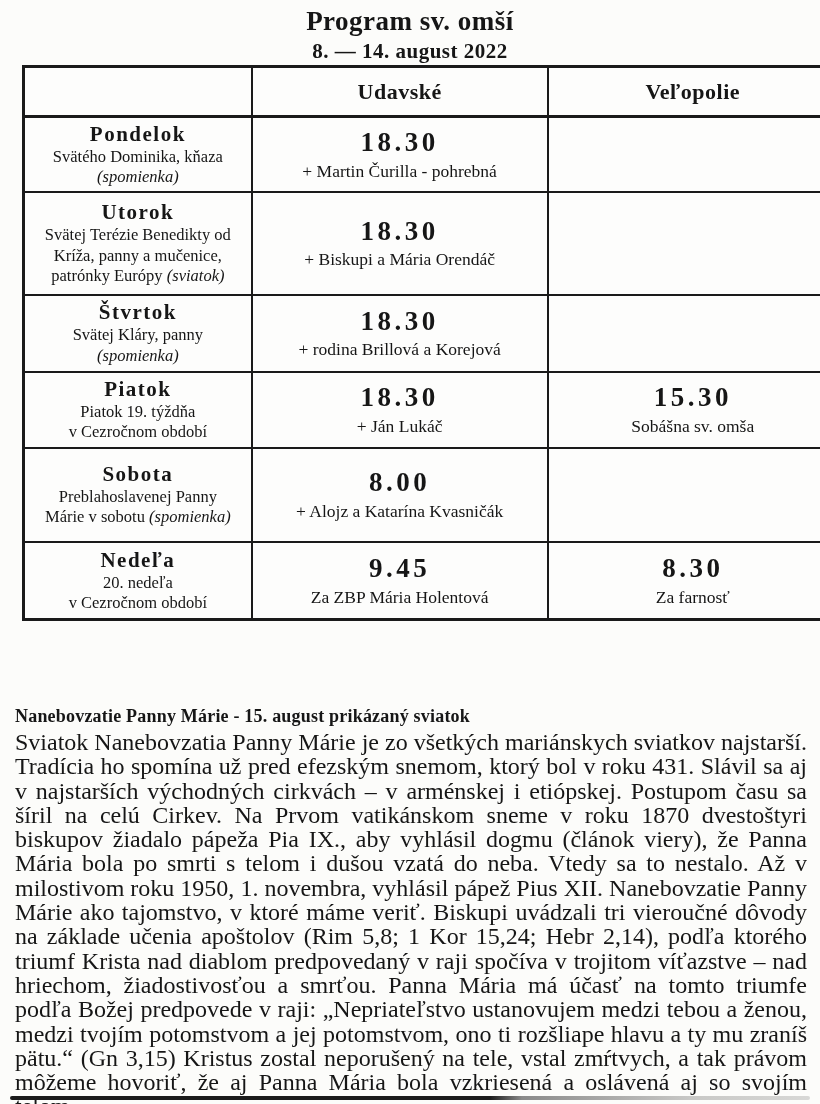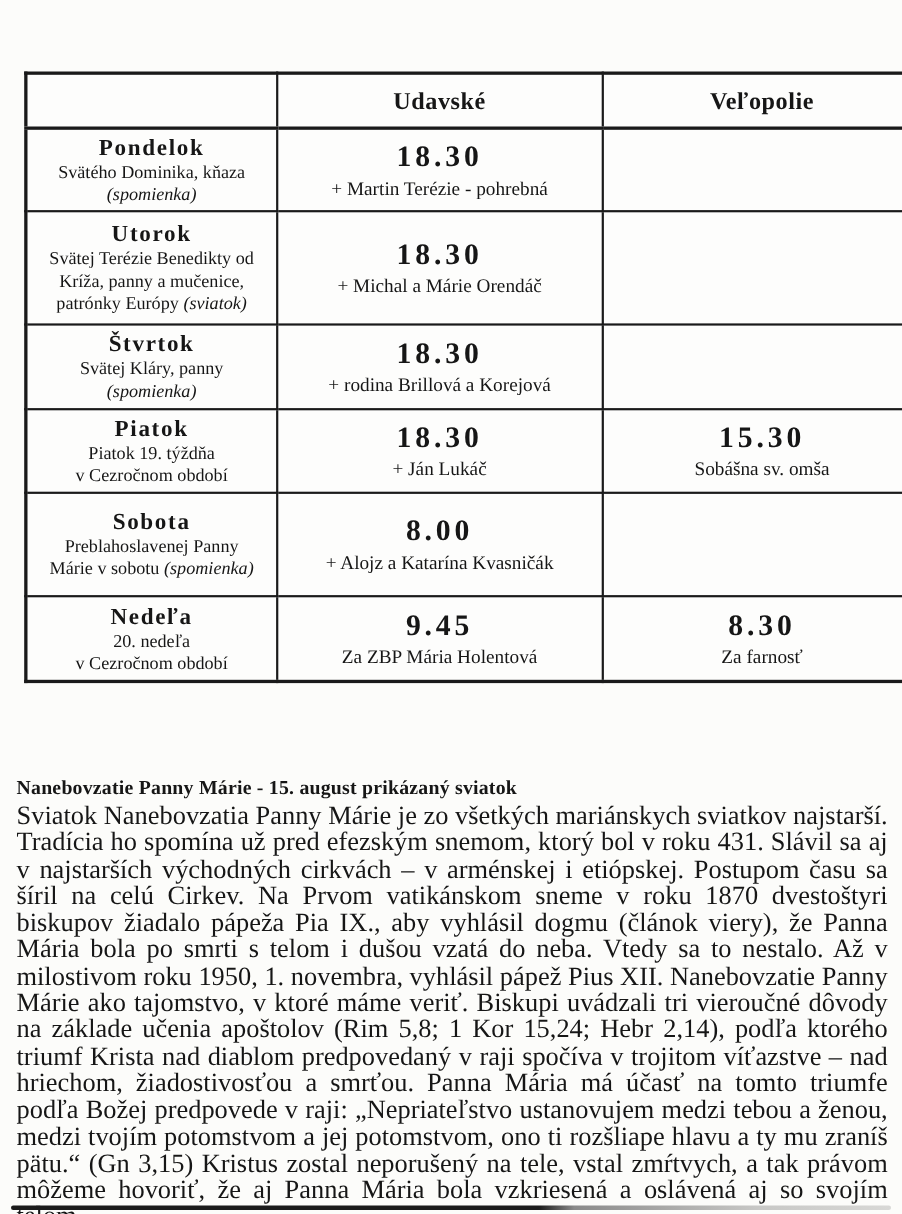--- a/index.html
+++ b/index.html
@@ -79,20 +79,24 @@
     background:linear-gradient(to right,
       #1b1b1b 0%, #1b1b1b 60%, #8a8a8a 64%, #c8c8c6 85%, #d8d8d6 100%);
     border-radius:2px;
   }
 </style>
 </head>
 <body>
 
 <div class="page">
 
+  <div class="doc-header">
+    <div class="doc-title">Program sv. omší</div>
+    <div class="doc-subtitle">8. — 14. august 2022</div>
+  </div>
 
   <table class="schedule">
     <colgroup>
       <col class="c-day">
         <col class="c-udavske">
         <col class="c-velopolie">
     </colgroup>
     <thead>
       <tr class="hdr">
         <th class="col-h"></th>
@@ -102,34 +106,34 @@
     </thead>
     <tbody>
         <tr class="r0">
           <td class="day-cell">
             <div class="day-name">Pondelok</div>
             <div class="day-sub"><span>Svätého Dominika, kňaza
 </span><span class="it">(spomienka)</span></div>
           </td>
           <td class="mass-cell">
             <div class="mass-time">18.30</div>
-            <div class="mass-intention">+ Martin Terézie - pohrebná</div>
+            <div class="mass-intention">+ Martin Čurilla - pohrebná</div>
           </td>
           <td class="mass-cell"></td>
         </tr>
         <tr class="r1">
           <td class="day-cell">
             <div class="day-name">Utorok</div>
             <div class="day-sub"><span>Svätej Terézie Benedikty od
 Kríža, panny a mučenice,
 patrónky Európy </span><span class="it">(sviatok)</span></div>
           </td>
           <td class="mass-cell">
             <div class="mass-time">18.30</div>
-            <div class="mass-intention">+ Michal a Márie Orendáč</div>
+            <div class="mass-intention">+ Biskupi a Mária Orendáč</div>
           </td>
           <td class="mass-cell"></td>
         </tr>
         <tr class="r3">
           <td class="day-cell">
             <div class="day-name">Štvrtok</div>
             <div class="day-sub"><span>Svätej Kláry, panny
 </span><span class="it">(spomienka)</span></div>
           </td>
           <td class="mass-cell">

